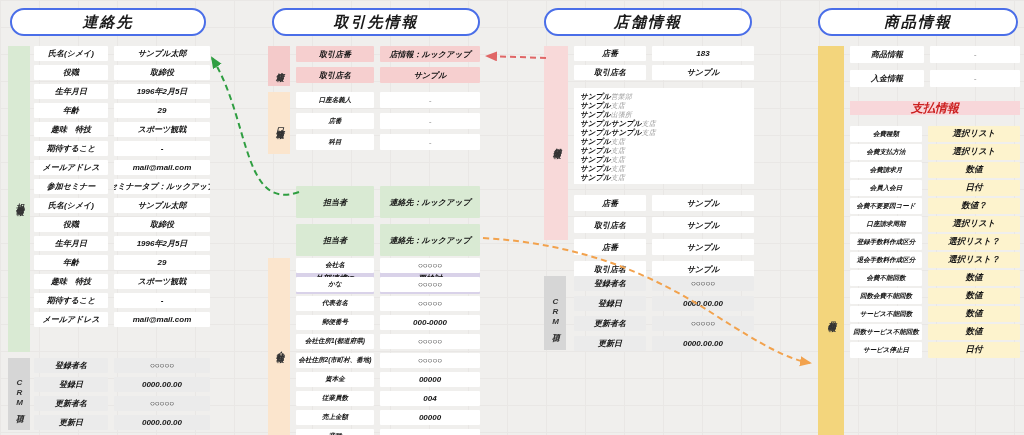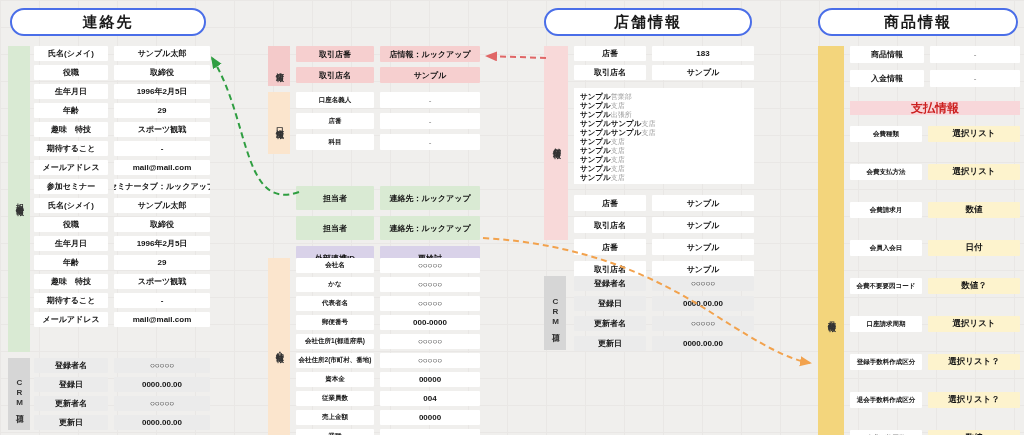--- a/index.html
+++ b/index.html
@@ -6,20 +6,21 @@
   html,body { width:1024px; height:435px; }
   body { font-family:"Liberation Sans", sans-serif; overflow:hidden; }
   .canvas {
     position:relative; width:1024px; height:435px;
     background-color:#f0efed;
     background-image:
       linear-gradient(#e9e7e5 1px, transparent 1px),
       linear-gradient(90deg, #e9e7e5 1px, transparent 1px);
     background-size:39px 27px;
     overflow:hidden;
+    font-style:italic;
   }
   .pill {
     position:absolute; height:28px; top:8px;
     background:#ffffff; border:2px solid #4a6ee8; border-radius:14px;
     display:flex; align-items:center; justify-content:center;
     font-size:15px; font-weight:bold; color:#1a1a1a; letter-spacing:2px;
     z-index:3;
   }
   .vstrip {
     position:absolute; display:flex; align-items:center; justify-content:center;
@@ -50,21 +51,21 @@
   
   #c2-strip-store { left:268px; top:46px; width:22px; height:40px; background:#f4caca; }
   #c2-rows-store { left:296px; top:46px; width:184px; }
   #c2-strip-bank { left:268px; top:92px; width:22px; height:62px; background:#fbe5cd; }
   #c2-rows-bank { left:296px; top:92px; width:184px; }
   #c2-rows-link { left:296px; top:186px; width:184px; }
   #c2-strip-company { left:268px; top:258px; width:22px; height:177px; background:#fbe5cd; }
   #c2-rows-company { left:296px; top:258px; width:184px; }
   #c2-rows-store .row, #c2-rows-bank .row { margin-bottom:5px; }
   #c2-rows-store .cell, #c2-rows-bank .cell { height:16px; }
-  #c2-rows-link .row { margin-bottom:6px; } #c2-rows-link .cell { height:24px; }
+  #c2-rows-link .row { margin-bottom:6px; } #c2-rows-link .cell { height:32px; }
   #c2-rows-company .row { margin-bottom:4px; } #c2-rows-company .cell { height:15px; }
   #c2-rows-store .lbl, #c2-rows-bank .lbl, #c2-rows-link .lbl, #c2-rows-company .lbl { width:78px; }
   #c2-rows-bank .lbl, #c2-rows-company .lbl { font-size:6.5px; }
   #c2-rows-bank .val { font-weight:normal; color:#777; }
 
   
   #c3-strip { left:544px; top:46px; width:24px; height:194px; background:#f8d9d9; }
   #c3-rows-top { left:574px; top:46px; width:180px; }
   #c3-rows-top .row { margin-bottom:4px; } #c3-rows-top .cell { height:15px; }
   #c3-listbox {
@@ -86,41 +87,42 @@
   #c4-strip span { margin-top:150px; }
   #c4-rows-top { left:850px; top:46px; width:170px; }
   #c4-rows-top .row { margin-bottom:7px; } #c4-rows-top .cell { height:17px; }
   #c4-rows-top .val { font-weight:normal; color:#777; }
   #c4-banner {
     position:absolute; left:850px; top:101px; width:170px; height:14px; z-index:2;
     background:#f8d7da; color:#cc1f1f; font-size:12px; font-weight:bold;
     display:flex; align-items:center; justify-content:center;
   }
   #c4-rows-main { left:850px; top:126px; width:170px; }
-  #c4-rows-main .row { margin-bottom:22px; } #c4-rows-main .cell { height:16px; }
+  #c4-rows-main .row { margin-bottom:2px; } #c4-rows-main .cell { height:16px; }
   #c4-rows-main .lbl { width:72px; font-size:6.5px; }
   #c4-rows-main .val { font-size:8.5px; }
 
   
   .row.pink .cell { background:#f6cfcf;text-align:right; }
   .row.green .cell { background:#d9ead3; }
   .row.purple .cell { background:#d9d2e9; }
   .row.yellow .val { background:#fdf3cd; }
   .row.redval .val { background:#dd8a8a; color:#3a1010; }
   .row.nolabel .lbl { visibility:hidden; }
   .row.gapafter { margin-bottom:10px !important; }
 
   #arrows { position:absolute; left:0; top:0; z-index:4; pointer-events:none; }
 </style>
 </head>
 <body>
 
 <div class="canvas">
 
   <div class="pill" style="left:10px;width:196px;">連絡先</div>
+  <div class="pill" style="left:272px;width:208px;">取引先情報</div>
   <div class="pill" style="left:544px;width:208px;">店舗情報</div>
   <div class="pill" style="left:818px;width:200px;">商品情報</div>
 
   <div class="vstrip" id="c1-strip">
       <span>担当者情報</span>
     </div>
   <div class="rows" id="c1-rows">
 
       <div class="row">
         <div class="cell lbl">氏名(シメイ)</div>

